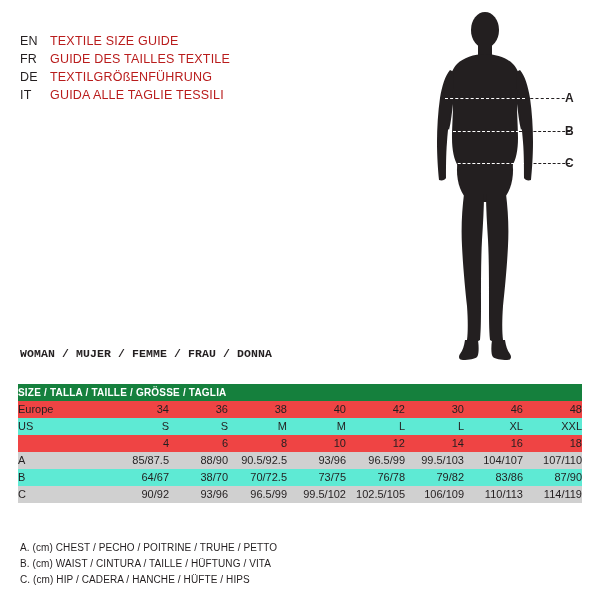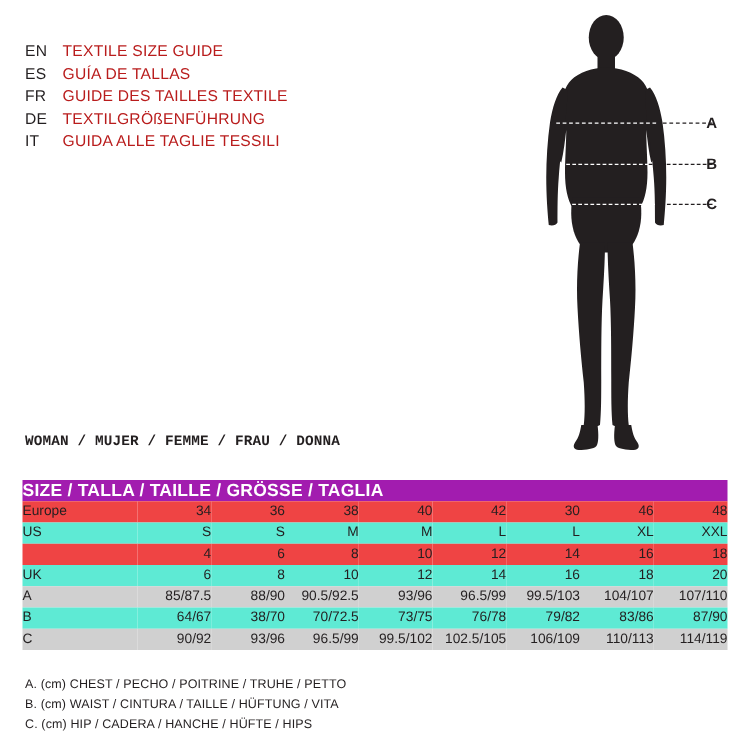--- a/index.html
+++ b/index.html
@@ -89,24 +89,24 @@
     width: 564px;
     border-collapse: collapse;
     font-size: 11px;
   }
   table.size-table td {
     padding: 0;
     height: 17px;
     line-height: 17px;
   }
   .row-head td {
-    background: #a21caf;
+    background: #15803d;
     color: #ffffff;
     font-weight: bold;
-    font-size: 14px;
+    font-size: 10px;
     letter-spacing: 0.2px;
   }
   .row-shade td { background: #ef4444; }
   .row-plain td { background: #5eead4; }
   .row-grey td  { background: #d0d0d0; }
 
   td.label-col {
     width: 92px;
     padding-left: 6px;
     text-align: left;
@@ -132,24 +132,20 @@
 </style>
 </head>
 <body>
 
 <div class="page">
 
   <div class="lang-block">
     <div class="lang-row">
       <span class="lang-code">EN</span>
       <span class="lang-text">TEXTILE SIZE GUIDE</span>
-    </div>
-    <div class="lang-row">
-      <span class="lang-code">ES</span>
-      <span class="lang-text">GUÍA DE TALLAS</span>
     </div>
     <div class="lang-row">
       <span class="lang-code">FR</span>
       <span class="lang-text">GUIDE DES TAILLES TEXTILE</span>
     </div>
     <div class="lang-row">
       <span class="lang-code">DE</span>
       <span class="lang-text">TEXTILGRÖßENFÜHRUNG</span>
     </div>
     <div class="lang-row">
@@ -263,31 +259,20 @@
         <td class="val">4</td>
         <td class="val">6</td>
         <td class="val">8</td>
         <td class="val">10</td>
         <td class="val">12</td>
         <td class="val">14</td>
         <td class="val">16</td>
         <td class="val">18</td>
       </tr>
 
-      <tr class="row-plain">
-        <td class="label-col">UK</td>
-        <td class="val">6</td>
-        <td class="val">8</td>
-        <td class="val">10</td>
-        <td class="val">12</td>
-        <td class="val">14</td>
-        <td class="val">16</td>
-        <td class="val">18</td>
-        <td class="val">20</td>
-      </tr>
 
       <tr class="row-grey">
         <td class="label-col">A</td>
         <td class="val">85/87.5</td>
         <td class="val">88/90</td>
         <td class="val">90.5/92.5</td>
         <td class="val">93/96</td>
         <td class="val">96.5/99</td>
         <td class="val">99.5/103</td>
         <td class="val">104/107</td>

